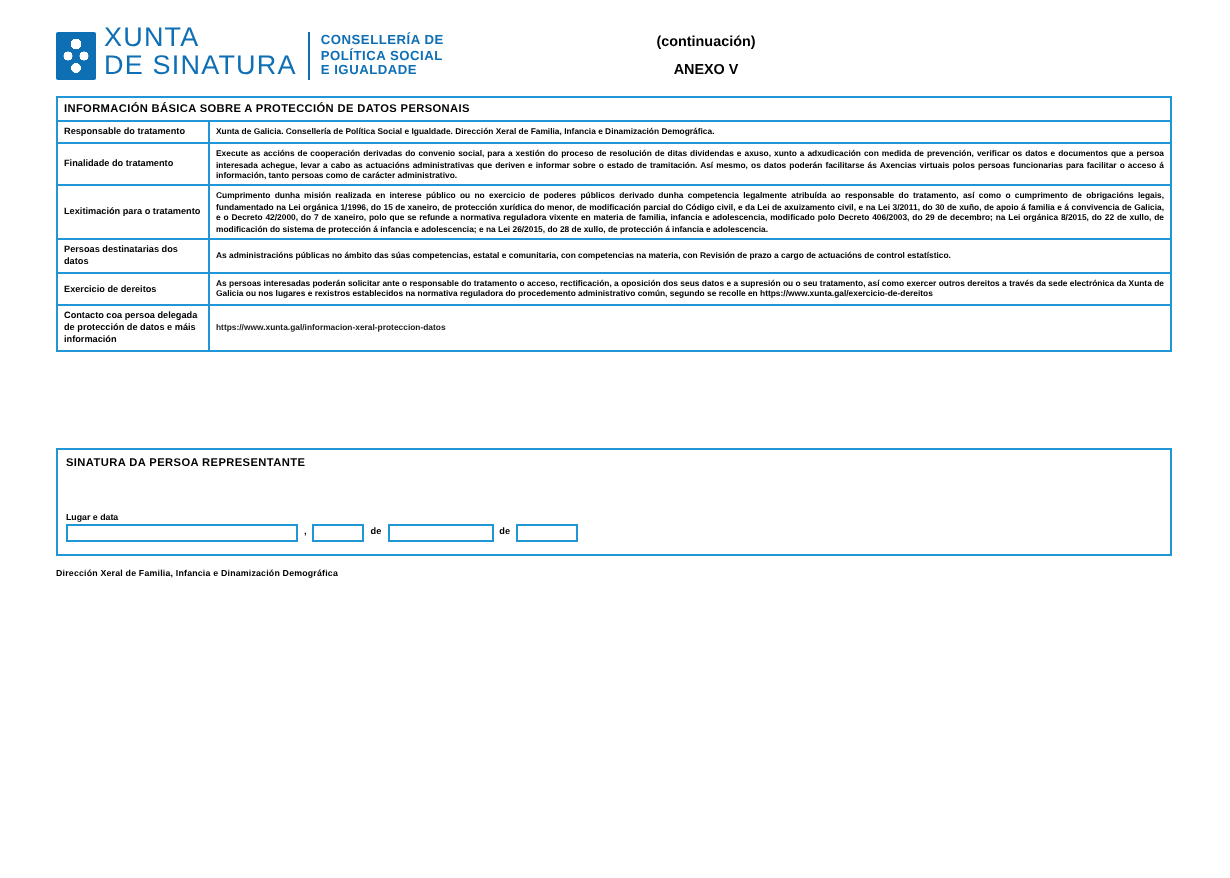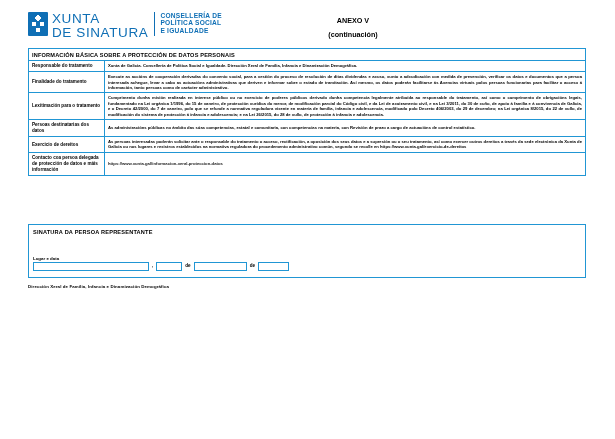--- a/index.html
+++ b/index.html
@@ -30,21 +30,21 @@
     top: 12px;
     width: 560px;
     height: 34px;
   }
 
   .logo-block {
     position: absolute;
     left: 0;
     top: 0;
     display: flex;
-    align-items: flex-start;
+    align-items: flex-end;
   }
 
   .shield {
     width: 20px;
     height: 24px;
     background: #0f6fb5;
     border-radius: 1px;
     position: relative;
     margin-right: 4px;
     flex: 0 0 auto;
@@ -226,22 +226,22 @@
       </div>
       <div class="vrule"></div>
       <div class="conselleria">
         <span>CONSELLERÍA DE</span>
         <span>POLÍTICA SOCIAL</span>
         <span>E IGUALDADE</span>
       </div>
     </div>
 
     <div class="anexo-title">
+      <div>(continuación)</div>
       <div>ANEXO V</div>
-      <div>(continuación)</div>
     </div>
   </div>
 
   <div class="dp-table">
     <div class="dp-head">INFORMACIÓN BÁSICA SOBRE A PROTECCIÓN DE DATOS PERSONAIS</div>
 
     <div class="dp-row">
       <div class="dp-label">Responsable do tratamento</div>
       <div class="dp-value">Xunta de Galicia. Consellería de Política Social e Igualdade. Dirección Xeral de Familia, Infancia e Dinamización Demográfica.</div>
     </div>

